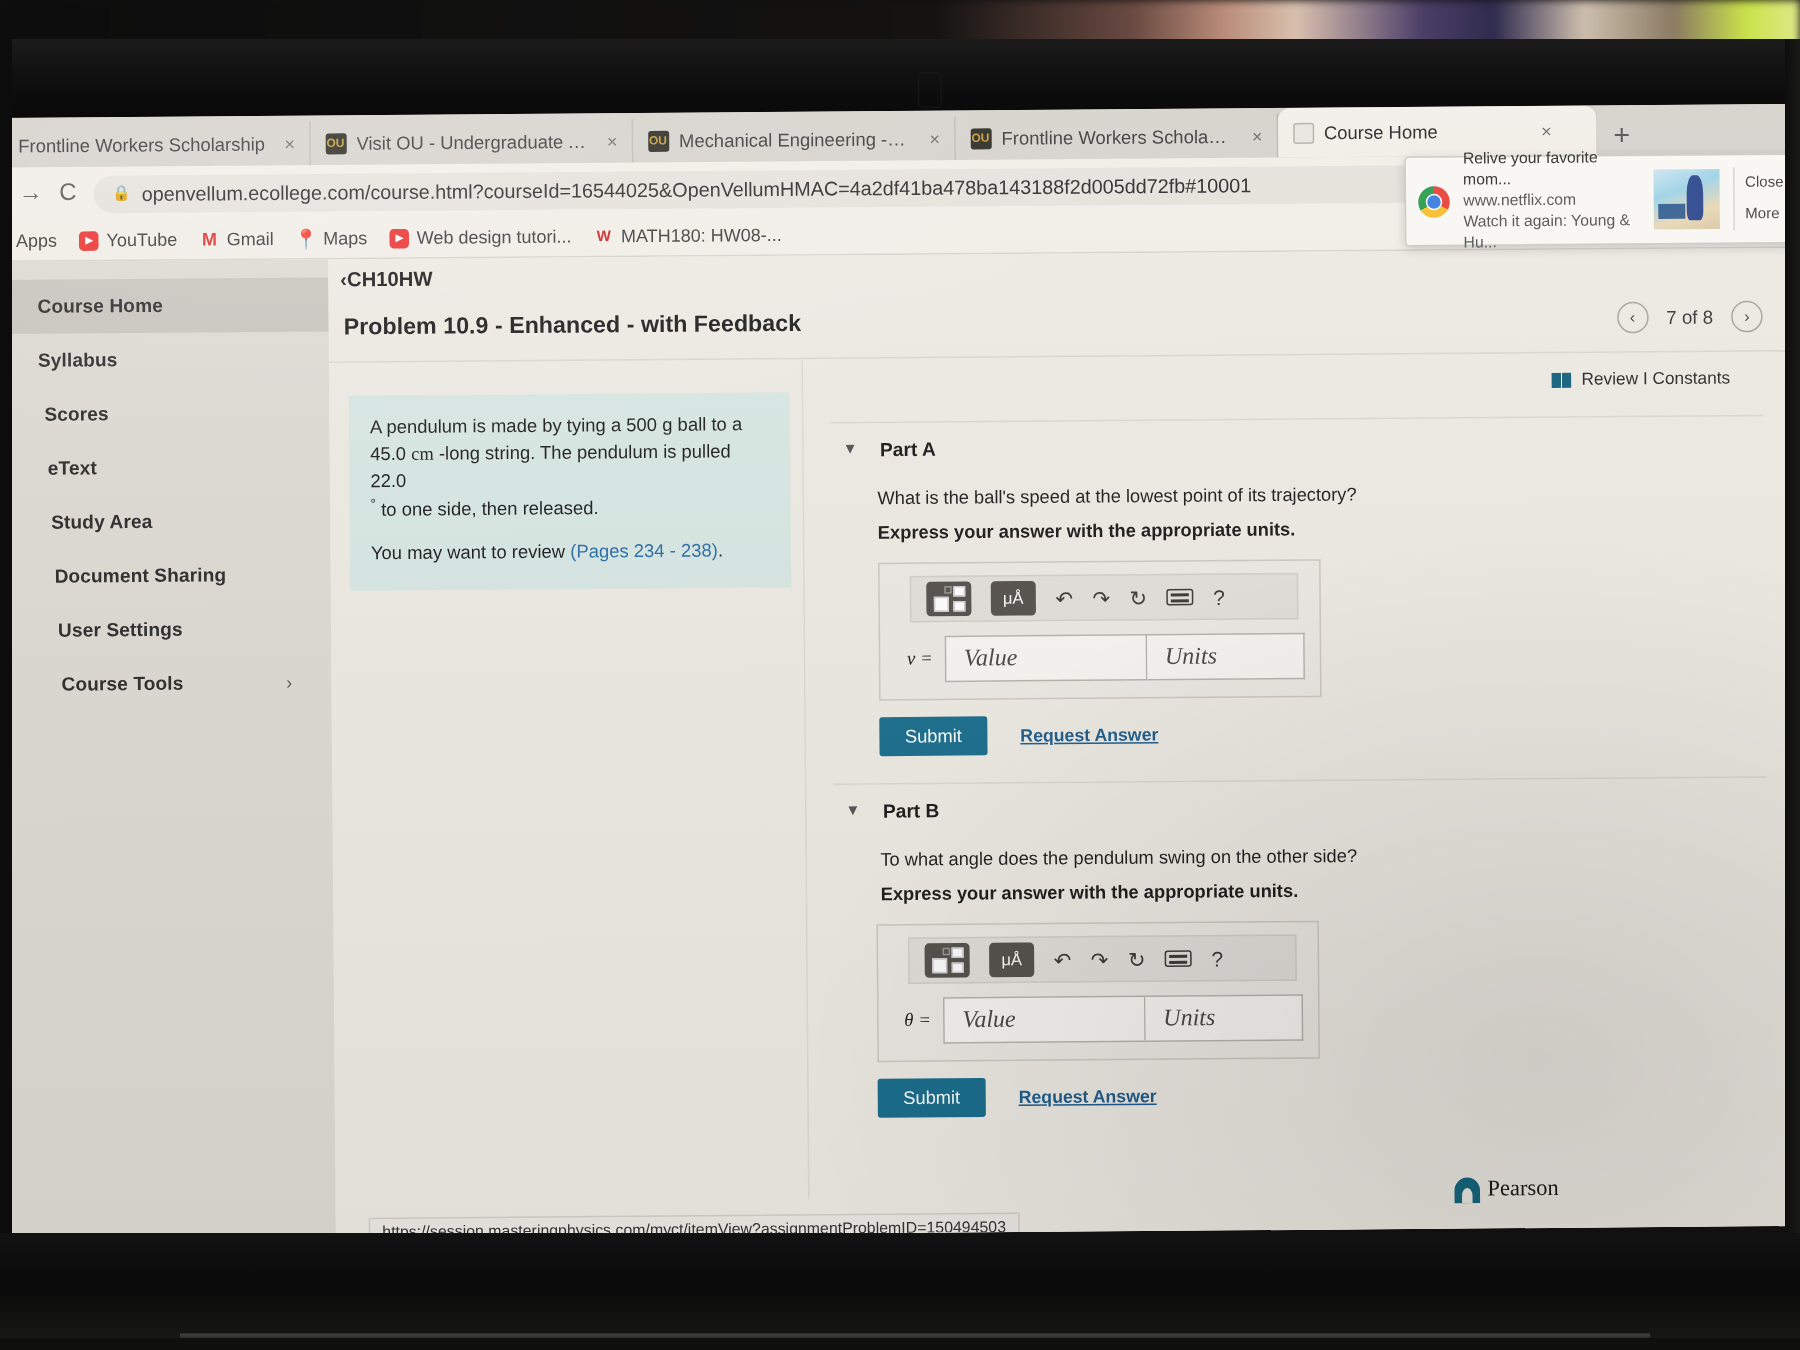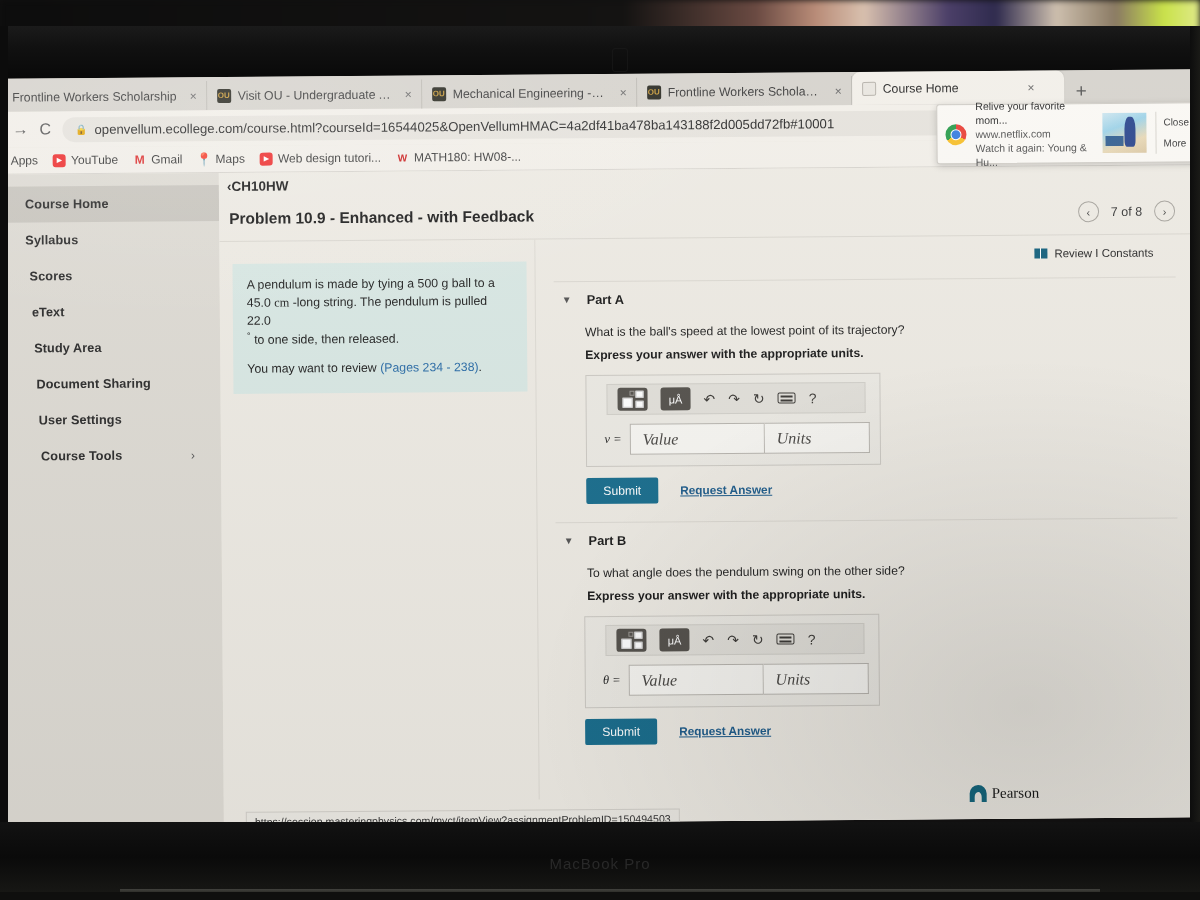--- a/index.html
+++ b/index.html
@@ -561,15 +561,14 @@
     </div>
 
     <div id="glare"></div>
   </div>
 
   <div class="bezel-left"></div>
   <div class="bezel-right"></div>
   <div class="bezel-bottom">
     <div class="silver-edge"></div>
   </div>
-  <div class="macbook-label">MacBook Pro</div>
   <div class="keyboard-strip"></div>
 </div>
 
 </body></html>

